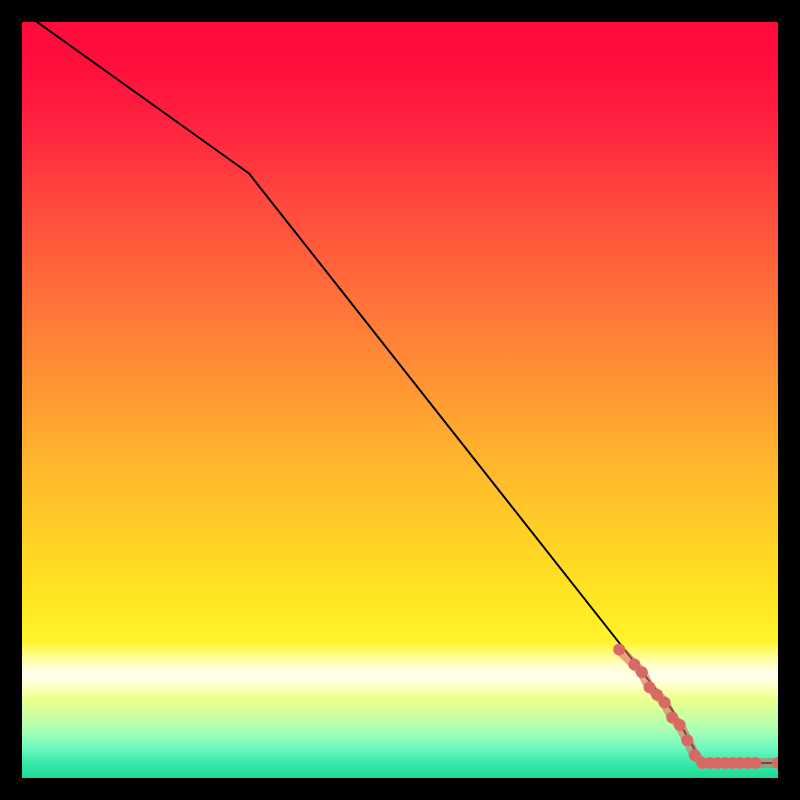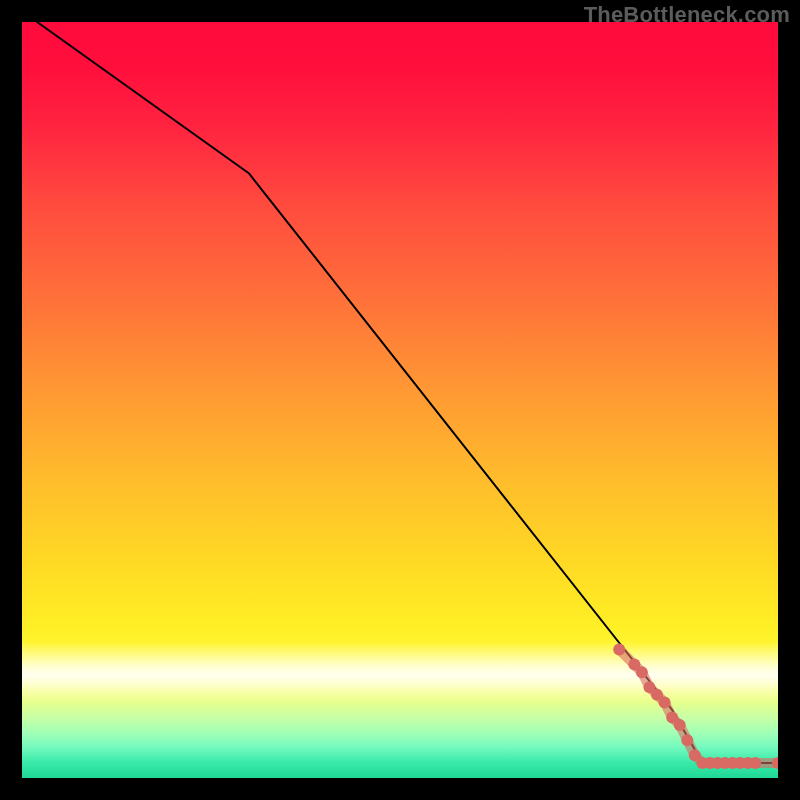--- a/index.html
+++ b/index.html
@@ -78,21 +78,20 @@
     position: absolute;
     inset: 0;
     width: 100%;
     height: 100%;
   }
 </style>
 </head>
 <body>
 
 <div class="stage">
-  <div class="watermark">TheBottleneck.com</div>
   <div class="plot-area">
     <div class="gradient"></div>
     <div class="flash-band" style="top: 619.92px; height: 60.48px;"></div>
     <svg class="overlay" viewBox="0 0 756 756" preserveAspectRatio="none">
       <path id="curve-path" fill="none" stroke="#000000" stroke-width="2" stroke-linecap="round" stroke-linejoin="round" d="M15.1 0.0 L226.8 151.2 L650.2 688.0 L680.4 740.9 L756.0 740.9"></path>
       <g id="points-group">
           <path d="M597.2 627.5 L612.4 642.6 L619.9 650.2 L627.5 665.3 L635.0 672.8 L642.6 680.4 L650.2 695.5 L657.7 703.1 L665.3 718.2 L672.8 733.3 L680.4 740.9 L688.0 740.9 L695.5 740.9 L703.1 740.9 L710.6 740.9 L718.2 740.9 L725.8 740.9 L733.3 740.9 L756.0 740.9" fill="none" stroke="#d96a63" stroke-width="10" stroke-linecap="round" stroke-linejoin="round" opacity="0.6"></path>
           <circle cx="597.2" cy="627.5" r="6" fill="#d96a63"></circle>
           <circle cx="612.4" cy="642.6" r="6" fill="#d96a63"></circle>
           <circle cx="619.9" cy="650.2" r="6" fill="#d96a63"></circle>

